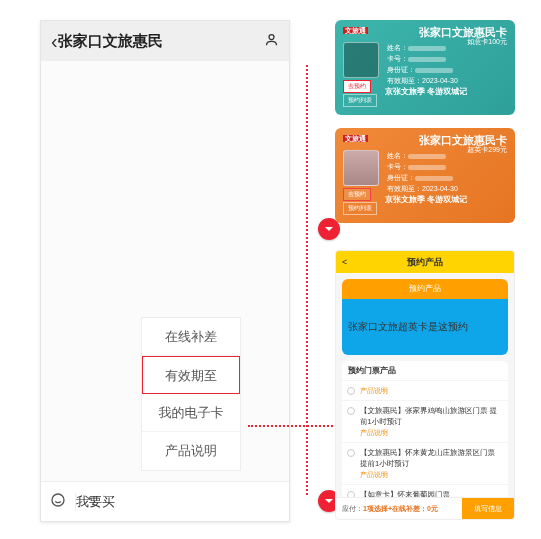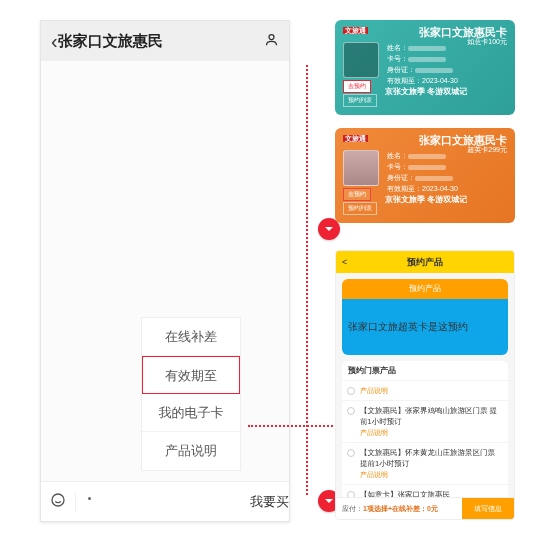--- a/index.html
+++ b/index.html
@@ -12,21 +12,21 @@
 .back{font-size:20px;color:#333}
 .ph-ttl{flex:1;text-align:left;font-size:15px;font-weight:700;color:#222}
 .user-ic{font-size:15px;color:#333}
 .ph-body{position:relative;height:420px;background:#fbfbfb}
 .popup{position:absolute;bottom:10px;left:100px;width:100px;border:1px solid #eee;background:#fff}
 .popup .itm{height:38px;line-height:38px;text-align:center;font-size:13px;color:#555;background:#fff;border-bottom:1px solid #f3f3f3}
 .popup .itm:last-child{border-bottom:none}
 .popup .itm.hl{border:1px solid #e23;border-left:1px solid #e23;border-right:1px solid #e23}
 .ph-ftr{height:40px;display:flex;align-items:center;border-top:1px solid #eee;background:#fff}
 .sos{width:34px;text-align:center;color:#555;font-size:16px}
-.tab{flex:1;text-align:right;font-size:13px;color:#333;border-left:1px solid #eee;position:relative}
+.tab{flex:1;text-align:left;font-size:13px;color:#333;border-left:1px solid #eee;position:relative}
 .tab .dot{position:absolute;left:12px;top:4px;width:3px;height:3px;background:#666;border-radius:50%}
 
 .vline{position:absolute;left:306px;top:65px;width:2px;height:430px;border-left:2px dotted #e23}
 .hline{position:absolute;left:248px;top:425px;width:85px;height:2px;border-top:2px dotted #e23}
 .arrow{width:22px;height:22px;background:#e23;border-radius:50%;position:absolute;display:flex;align-items:center;justify-content:center;box-shadow:0 1px 2px rgba(0,0,0,.2)}
 .arrow svg{width:10px;height:10px;fill:#fff}
 
 
 .card{position:absolute;left:335px;width:180px;height:95px;border-radius:6px;padding:6px 8px;color:#fff;font-size:7px;overflow:hidden}
 .c-teal{top:20px;background:linear-gradient(135deg,#3db5ad,#2ea099)}
@@ -161,21 +161,21 @@
           <div class="t">【文旅惠民】张家界鸡鸣山旅游区门票 提前1小时预订</div>
           <div class="s">产品说明</div>
         </div>
       <div class="bk-item">
           <span class="rd"></span>
           <div class="t">【文旅惠民】怀来黄龙山庄旅游景区门票 提前1小时预订</div>
           <div class="s">产品说明</div>
         </div>
       <div class="bk-item">
           <span class="rd"></span>
-          <div class="t">【如意卡】张家口文旅惠民</div>
+          <div class="t">【如意卡】怀来葡萄园门票</div>
           <div class="s">产品说明</div>
         </div>
       <div class="bk-item">
           <span class="rd"></span>
           <div class="t">【文旅惠民】张北天保那苏图草原度假旅游区门票</div>
         </div>
 
     </div>
     <div class="bk-ft">
       <div class="p"><span>应付：</span><b>1项选择+在线补差：</b><b>0元</b></div>

